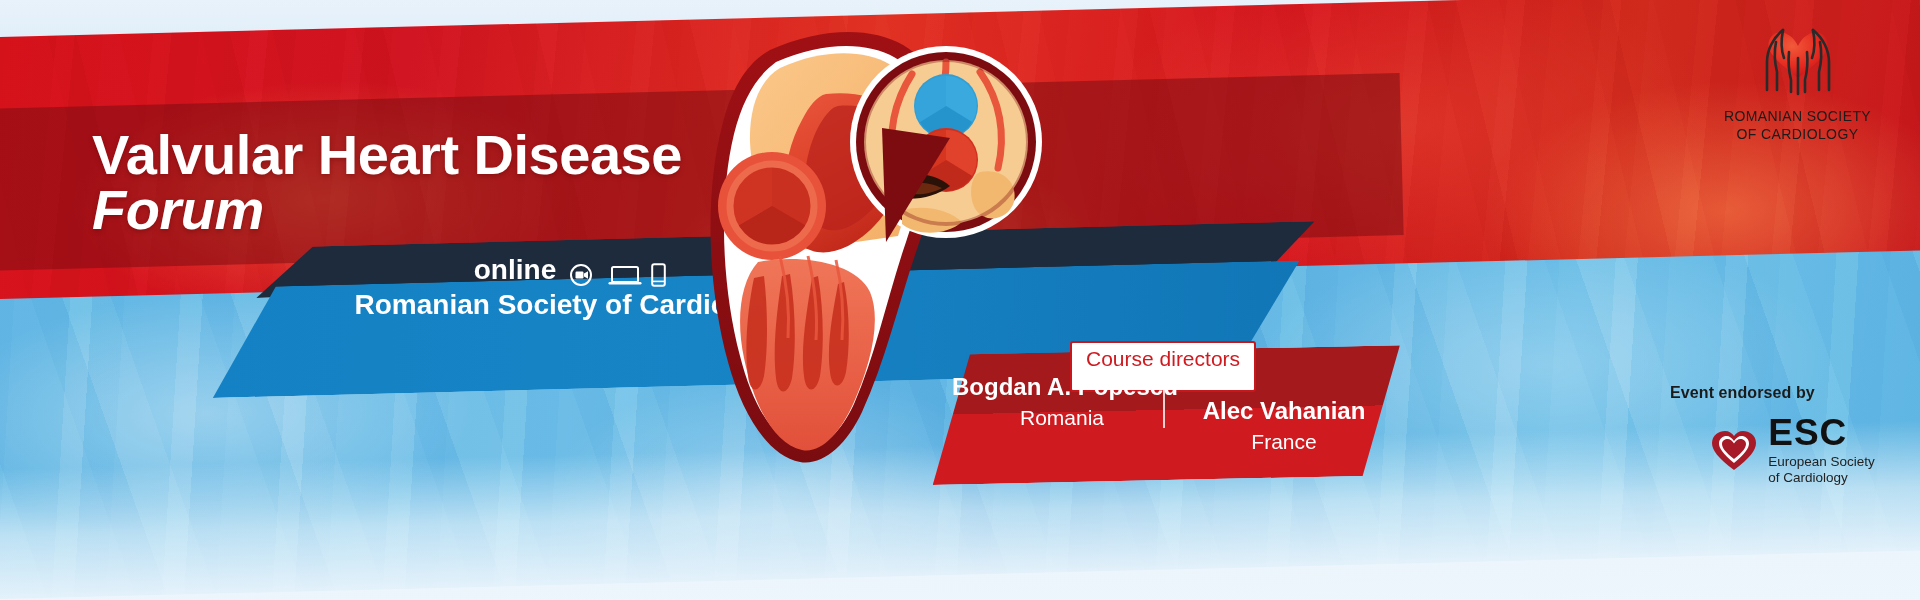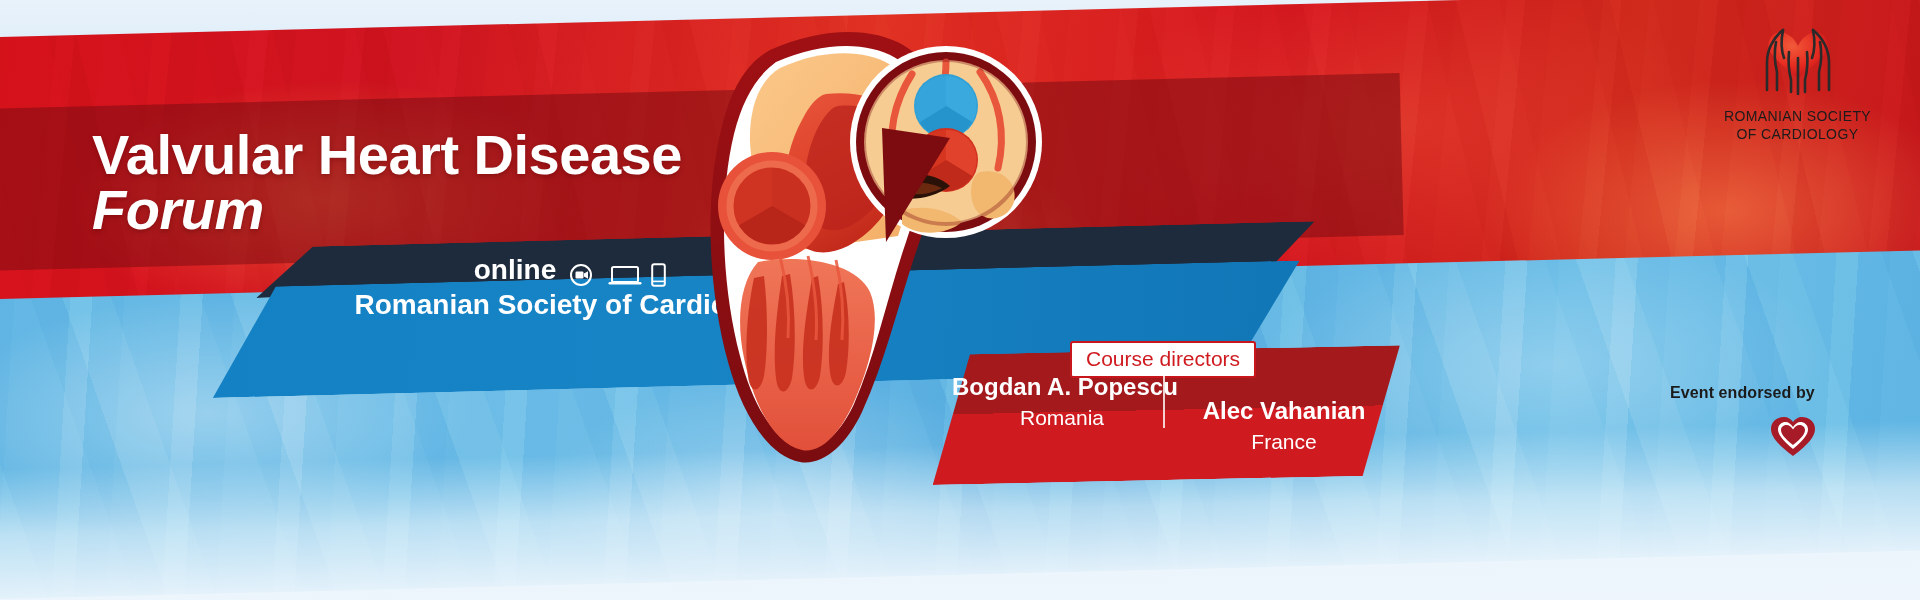--- a/index.html
+++ b/index.html
@@ -108,21 +108,21 @@
   
   .directors-panel{
     position:absolute;left:930px;top:355px;width:470px;height:130px;
     background:linear-gradient(180deg,#a3191c 0%,#a3191c 46%,#cf1a20 46%,#cf1a20 100%);
     clip-path:polygon(40px 0, 470px 0, 430px 130px, 0 130px);
     transform:rotate(-1.2deg);transform-origin:0 0;
   }
   .directors-badge{
     position:absolute;left:1070px;top:341px;
     background:#ffffff;border:2px solid #c8161d;border-radius:3px;
-    padding:4px 14px 5px;color:#cf1a20;font-size:21px;font-weight:400;white-space:nowrap;
+    padding:4px 14px 19px;color:#cf1a20;font-size:21px;font-weight:400;white-space:nowrap;
   }
   .director{position:absolute;text-align:center;width:220px;}
   .director-name{font-size:24px;font-weight:bold;color:#ffffff;white-space:nowrap;line-height:1.2;}
   .director-country{font-size:21px;font-weight:400;color:#ffffff;line-height:1.35;margin-top:2px;}
   .dir-left{left:952px;top:373px;}
   .dir-right{left:1174px;top:373px;margin-top:24px;}
   .dir-divider{position:absolute;left:1163px;top:372px;width:2px;height:56px;background:rgba(255,255,255,.8);}
 
   
   .rsc-logo{position:absolute;left:1680px;top:8px;width:235px;text-align:center;}
@@ -328,16 +328,23 @@
   </div>
 
   <div class="esc-block">
     <div class="esc-endorse">Event endorsed by</div>
     <div class="esc-logo-row">
       <svg width="48" height="44" viewBox="0 0 48 44">
         <path d="M24 41 C 8 29, 2 21, 2 14 C 2 6, 9 2, 15 2 C 19 2, 22 4, 24 7 C 26 4, 29 2, 33 2 C 39 2, 46 6, 46 14 C 46 21, 40 29, 24 41 Z" fill="#a71b28"></path>
         <path d="M24 34 C 13 25, 9 19, 9 14.5 C 9 9.5, 13 7, 16.5 7 C 19.5 7, 22 9, 24 12 C 26 9, 28.5 7, 31.5 7 C 35 7, 39 9.5, 39 14.5 C 39 19, 35 25, 24 34 Z" fill="#ffffff"></path>
         <path d="M24 30 C 15 23, 12 18.5, 12 15 C 12 11.5, 15 10, 17.5 10 C 20 10, 22.5 12, 24 14.5 C 25.5 12, 28 10, 30.5 10 C 33 10, 36 11.5, 36 15 C 36 18.5, 33 23, 24 30 Z" fill="#a71b28"></path>
       </svg>
+      <div class="esc-words">
+        <div class="esc-abbr">ESC</div>
+        <div class="esc-sub">
+          <div>European Society</div>
+          <div>of Cardiology</div>
+        </div>
+      </div>
     </div>
   </div>
 
 </div>
 
 </body></html>

